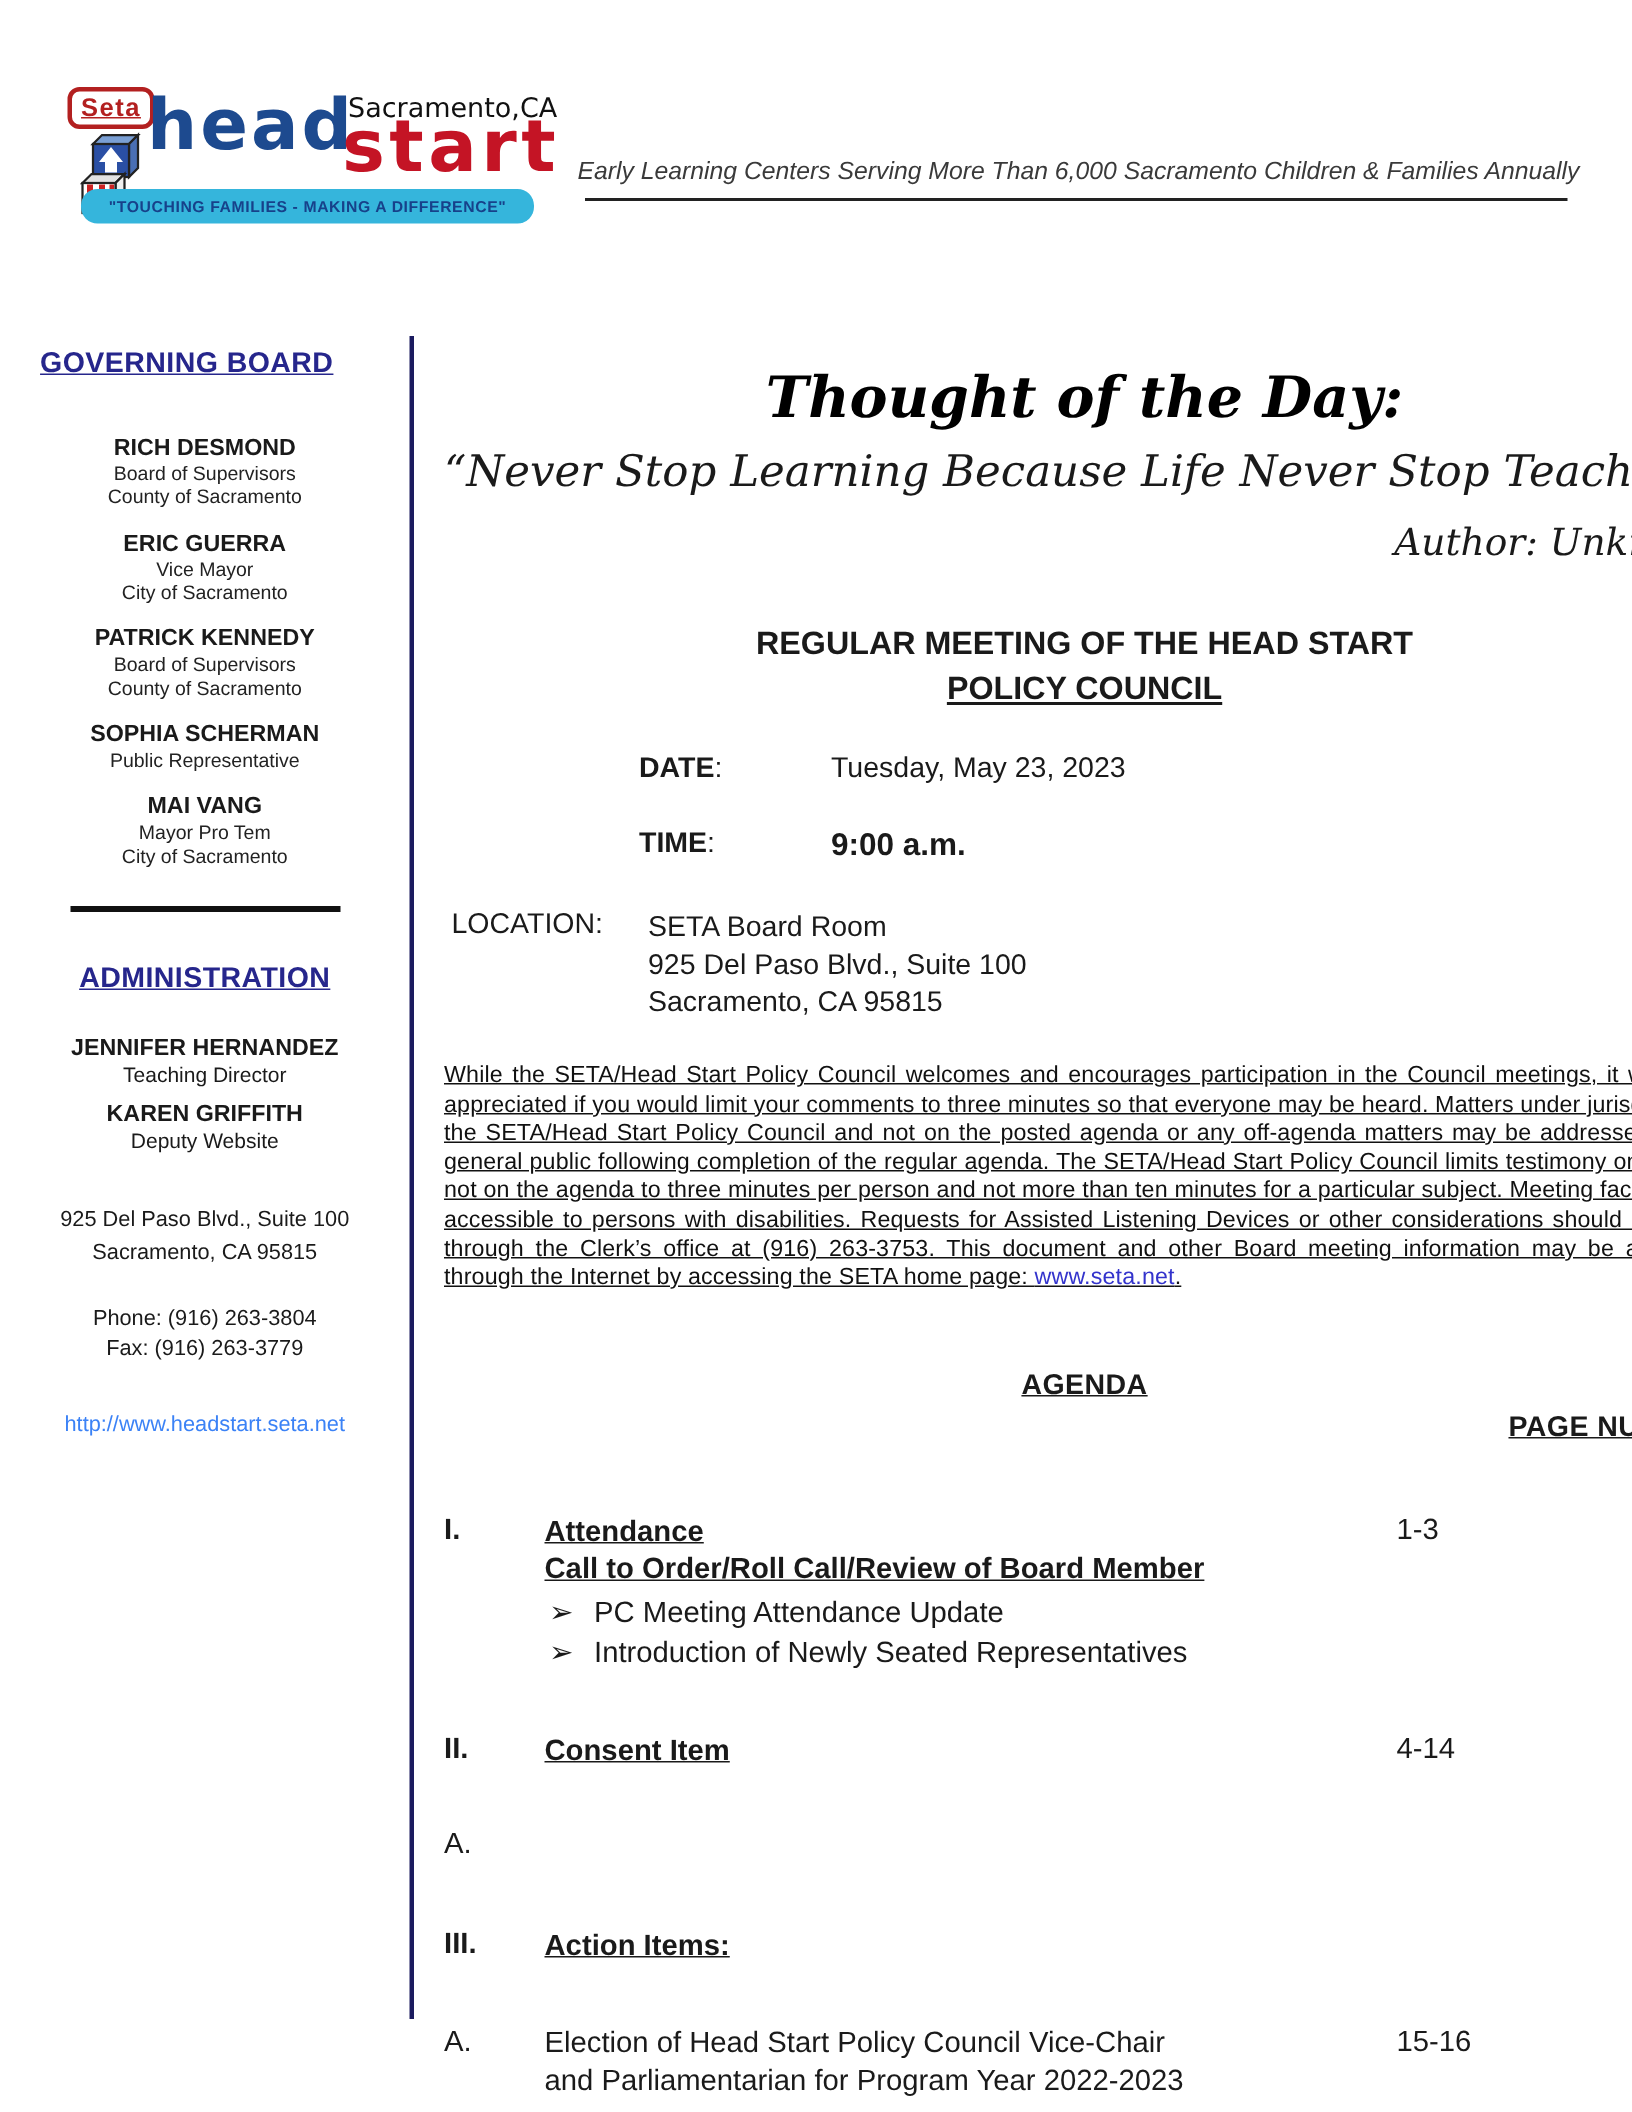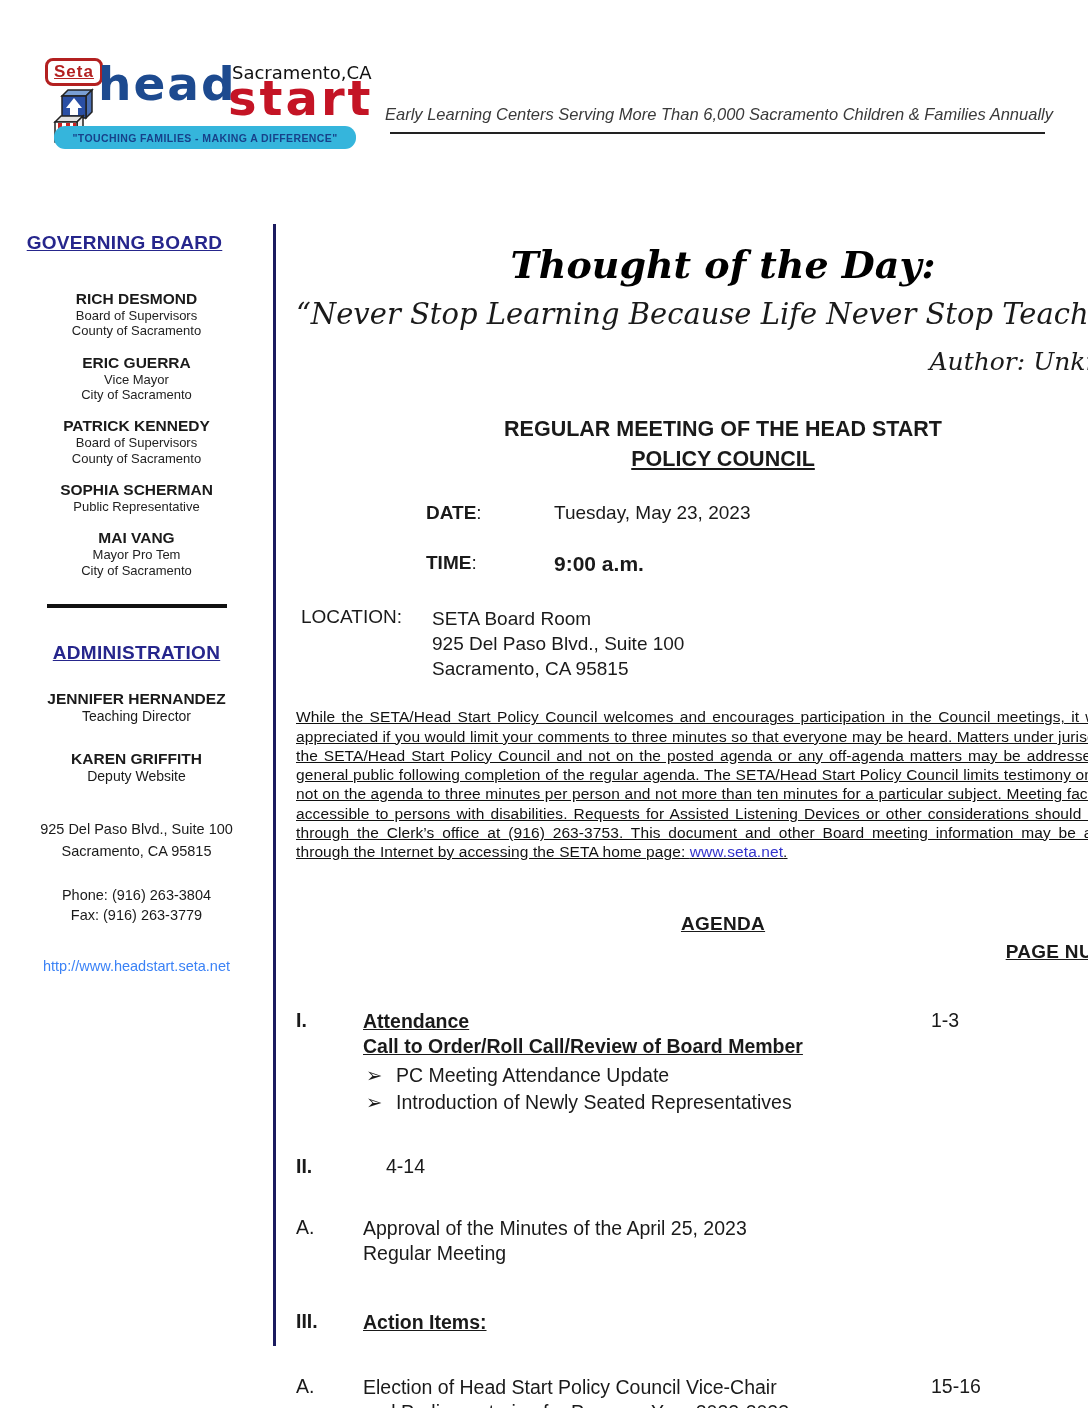--- a/index.html
+++ b/index.html
@@ -74,21 +74,21 @@
   .member-name { font-weight: bold; font-size: 15.5px; }
   .member-line { font-size: 13px; color: #222; line-height: 1.18; }
   .side-divider {
     border: none; border-top: 4px solid #111;
     width: 180px; margin: 26px auto 0 auto;
   }
   .admin-title-wrap { margin-top: 34px; }
   .staff { margin-top: 26px; }
   .staff-name { font-weight: bold; font-size: 15.5px; }
   .staff-title { font-size: 14px; }
-  .staff + .staff { margin-top: 26px; }
+  .staff + .staff { margin-top: 10px; }
   .side-address { margin-top: 34px; font-size: 14.5px; line-height: 1.55; }
   .side-phone { margin-top: 22px; font-size: 14.5px; line-height: 1.4; }
   .side-website { margin-top: 30px; font-size: 14.5px; line-height: 1.55; }
   .side-link { color: #3b82f6; text-decoration: none; cursor: pointer; }
 
   
   .thought-title {
     text-align: center; font-family: "DejaVu Serif", serif;
     font-weight: bold; font-style: italic; font-size: 38px; color: #000;
   }
@@ -284,29 +284,26 @@
               <span class="bullet-arrow">➢</span>
               <span>Introduction of Newly Seated Representatives</span>
             </div>
           </div>
         </div>
         <div class="pages-cell">1-3</div>
       </div>
 
       <div class="agenda-item item-2">
         <div class="num-cell">II.</div>
+        <div class="content-cell"><span class="bold-underline">Consent Item</span></div>
         <div class="pages-cell">4-14</div>
       </div>
 
       <div class="agenda-item item-2a">
         <div class="num-cell">A.</div>
-        <div class="content-cell">
-          <div>Approval of the Minutes of the April 25, 2023</div>
-          <div>Regular Meeting</div>
-        </div>
         <div class="pages-cell"></div>
       </div>
 
       <div class="agenda-item item-3">
         <div class="num-cell">III.</div>
         <div class="content-cell"><span class="bold-underline">Action Items:</span></div>
         <div class="pages-cell"></div>
       </div>
 
       <div class="agenda-item item-3a">

